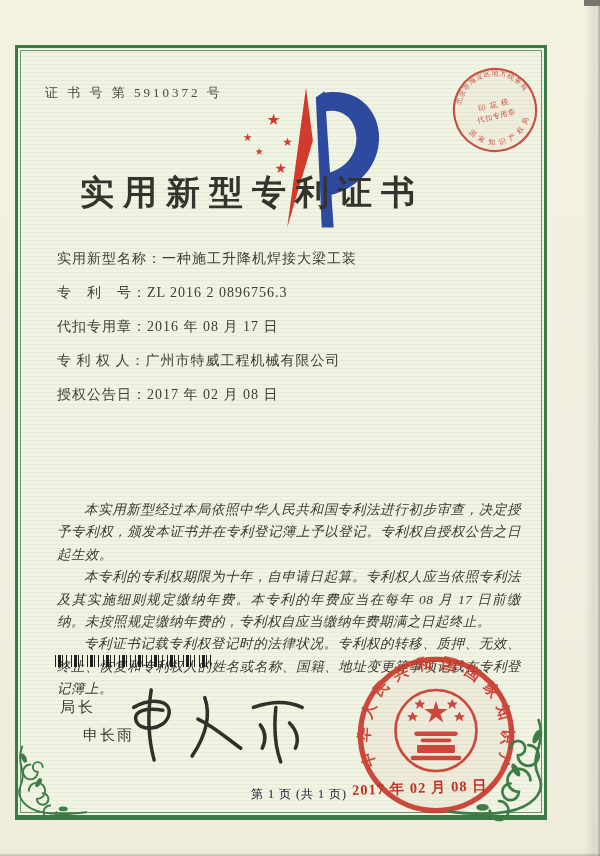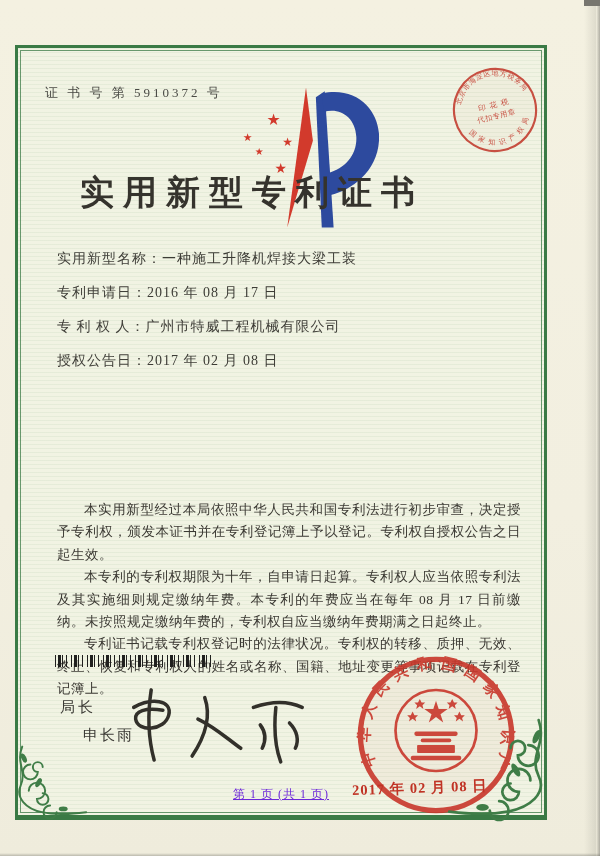--- a/index.html
+++ b/index.html
@@ -44,21 +44,21 @@
     position:absolute; left:57px; top:250px; width:470px;
     display:flex; flex-direction:column; gap:16px;
   }
   .field-row { font-size:14px; line-height:18px; color:#41403a; letter-spacing:1px; }
   .field-label { color:#41403a; }
   .field-value { color:#3d3c36; }
 
   .paragraphs {
     position:absolute; left:57px; top:499px; width:464px;
     font-size:13.5px; line-height:22.4px; color:#3b3933;
-    text-align:justify; 
+    text-align:justify; font-style:italic;
   }
   .paragraphs p { text-indent:2em; letter-spacing:0.5px; }
 
   .barcode {
     position:absolute; left:55px; top:655px; width:158px; height:12px;
     background:repeating-linear-gradient(90deg,
       #20201e 0 1.5px, transparent 1.5px 3px,
       #20201e 3px 6px, transparent 6px 7.5px,
       #20201e 7.5px 8.5px, transparent 8.5px 11px,
       #20201e 11px 12.5px, transparent 12.5px 16px);
@@ -71,22 +71,22 @@
   .seal-svg { position:absolute; left:346px; top:645px; width:180px; height:180px; opacity:0.9; }
   .seal-date {
     position:absolute; left:352px; top:778px; width:175px;
     color:#c03325; font-size:14.5px; font-weight:bold; letter-spacing:1px;
     transform:rotate(-2deg);
   }
 
   .tax-stamp { position:absolute; left:441px; top:56px; width:108px; height:108px; transform:rotate(-14deg); opacity:0.88; }
 
   .footer {
-    position:absolute; left:0; top:786px; width:562px; text-align:center;
-    font-size:12px; color:#6d28d9; letter-spacing:1px;text-decoration:underline;
+    position:absolute; left:18px; top:786px; width:562px; text-align:center;
+    font-size:12px; color:#0f172a; letter-spacing:1px;
   }
 
   .flourish { position:absolute; pointer-events:none; }
   .flourish-left  { left:14px;  top:740px; width:82px;  height:82px; }
   .flourish-right { left:442px; top:718px; width:106px; height:104px; transform:scaleX(-1); }
 
   
   .scan-edge-right  { position:absolute; right:0; top:0; width:4px; height:100%;
     background:linear-gradient(90deg, rgba(90,90,85,0) 0%, rgba(90,90,85,0.45) 100%); }
   .scan-edge-bottom { position:absolute; left:0; bottom:0; width:100%; height:3px;
@@ -133,21 +133,24 @@
     <text x="100" y="116" text-anchor="middle" font-size="13.5" letter-spacing="1" fill="#c23a2c">代扣专用章</text>
   </svg>
 
   <div class="title">实用新型专利证书</div>
 
   <div class="fields">
     <div class="field-row">
       <span class="field-label">实用新型名称：</span><span class="field-value">一种施工升降机焊接大梁工装</span>
     </div>
     <div class="field-row">
-      <span class="field-label">专利申请日：</span><span class="field-value">2016 年 08 月 17 日</span>
+      <span class="field-label">专　利　号：</span><span class="field-value">ZL 2016 2 0896756.3</span>
+    </div>
+    <div class="field-row">
+      <span class="field-label">代扣专用章：</span><span class="field-value">2016 年 08 月 17 日</span>
     </div>
     <div class="field-row">
       <span class="field-label">专 利 权 人：</span><span class="field-value">广州市特威工程机械有限公司</span>
     </div>
     <div class="field-row">
       <span class="field-label">授权公告日：</span><span class="field-value">2017 年 02 月 08 日</span>
     </div>
   </div>
 
   <div class="paragraphs">

